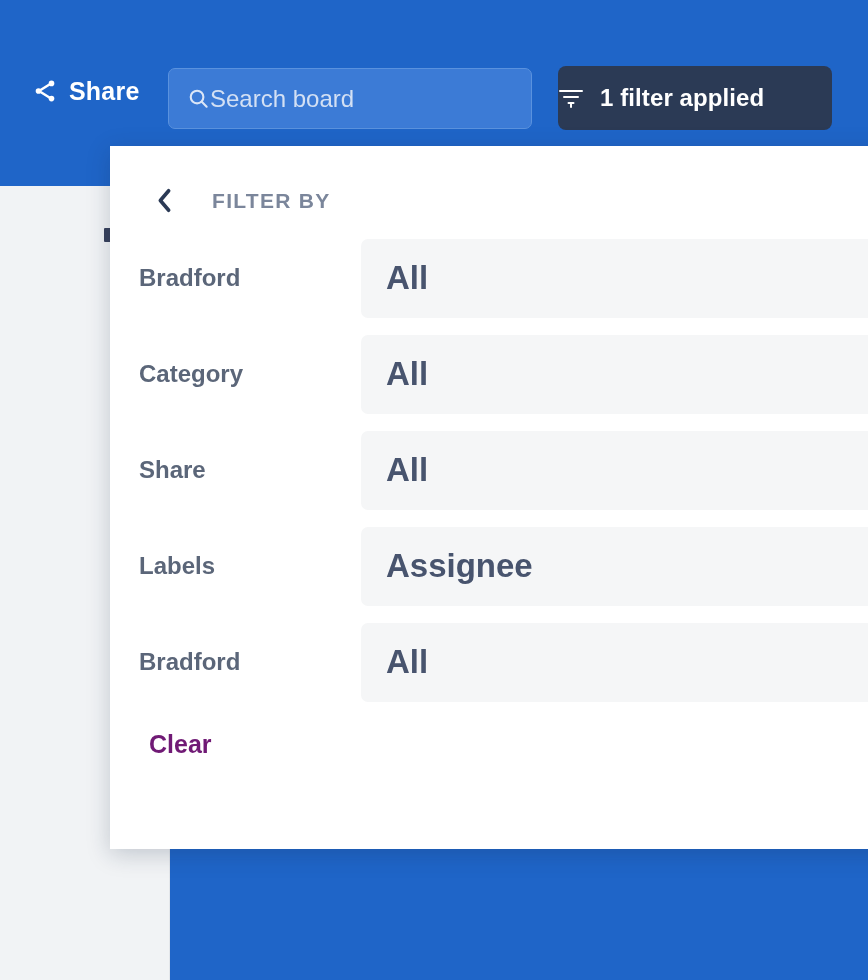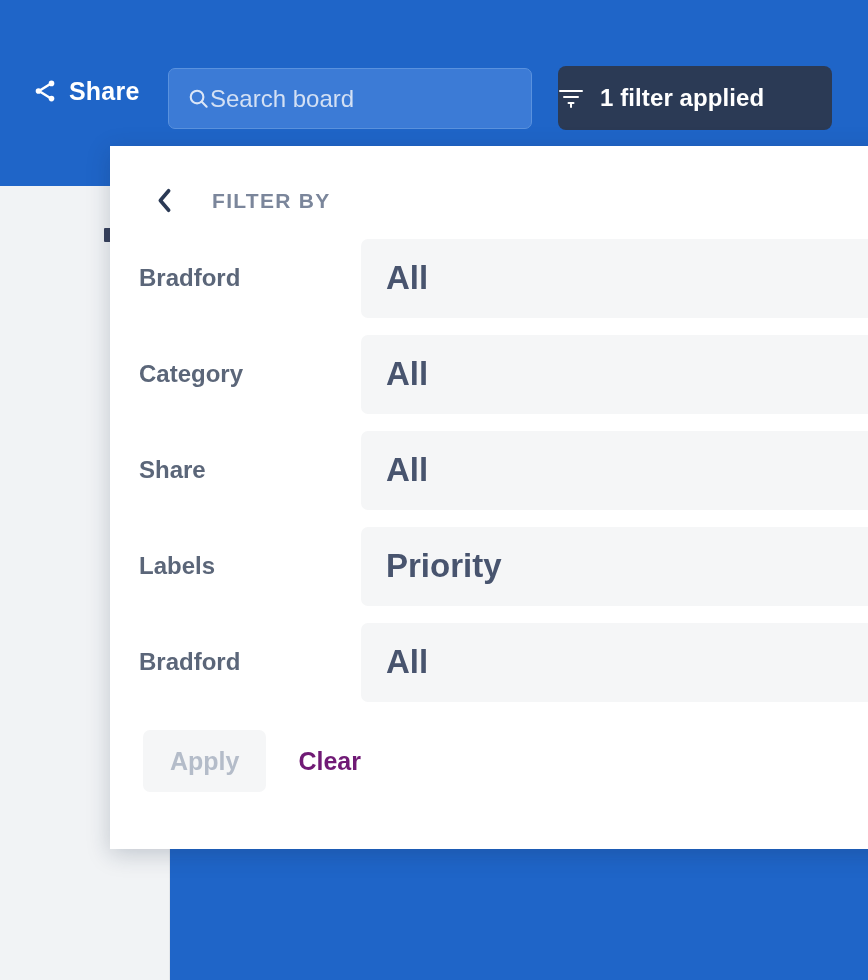--- a/index.html
+++ b/index.html
@@ -310,39 +310,38 @@
           <span class="filter-select-value">All</span>
           <svg class="chevron-down" viewBox="0 0 22 14" fill="none" stroke="#3f4c68" stroke-width="2.9" stroke-linecap="round" stroke-linejoin="round">
             <polyline points="3,4 11,11 19,4"></polyline>
           </svg>
         </div>
       </div>
 
       <div class="filter-row">
         <span class="filter-row-label">Labels</span>
         <div class="filter-select">
-          <span class="filter-select-value">Priority</span>
+          <span class="filter-select-value">Assignee</span>
           <svg class="chevron-down" viewBox="0 0 22 14" fill="none" stroke="#3f4c68" stroke-width="2.9" stroke-linecap="round" stroke-linejoin="round">
             <polyline points="3,4 11,11 19,4"></polyline>
           </svg>
         </div>
       </div>
 
       <div class="filter-row">
         <span class="filter-row-label">Bradford</span>
         <div class="filter-select">
           <span class="filter-select-value">All</span>
           <svg class="chevron-down" viewBox="0 0 22 14" fill="none" stroke="#3f4c68" stroke-width="2.9" stroke-linecap="round" stroke-linejoin="round">
             <polyline points="3,4 11,11 19,4"></polyline>
           </svg>
         </div>
       </div>
 
     </div>
 
     <div class="popup-actions">
-      <button class="apply-btn" disabled="">Apply</button>
       <button class="clear-btn">Clear</button>
     </div>
 
   </div>
 
 </div>
 
 </body></html>

